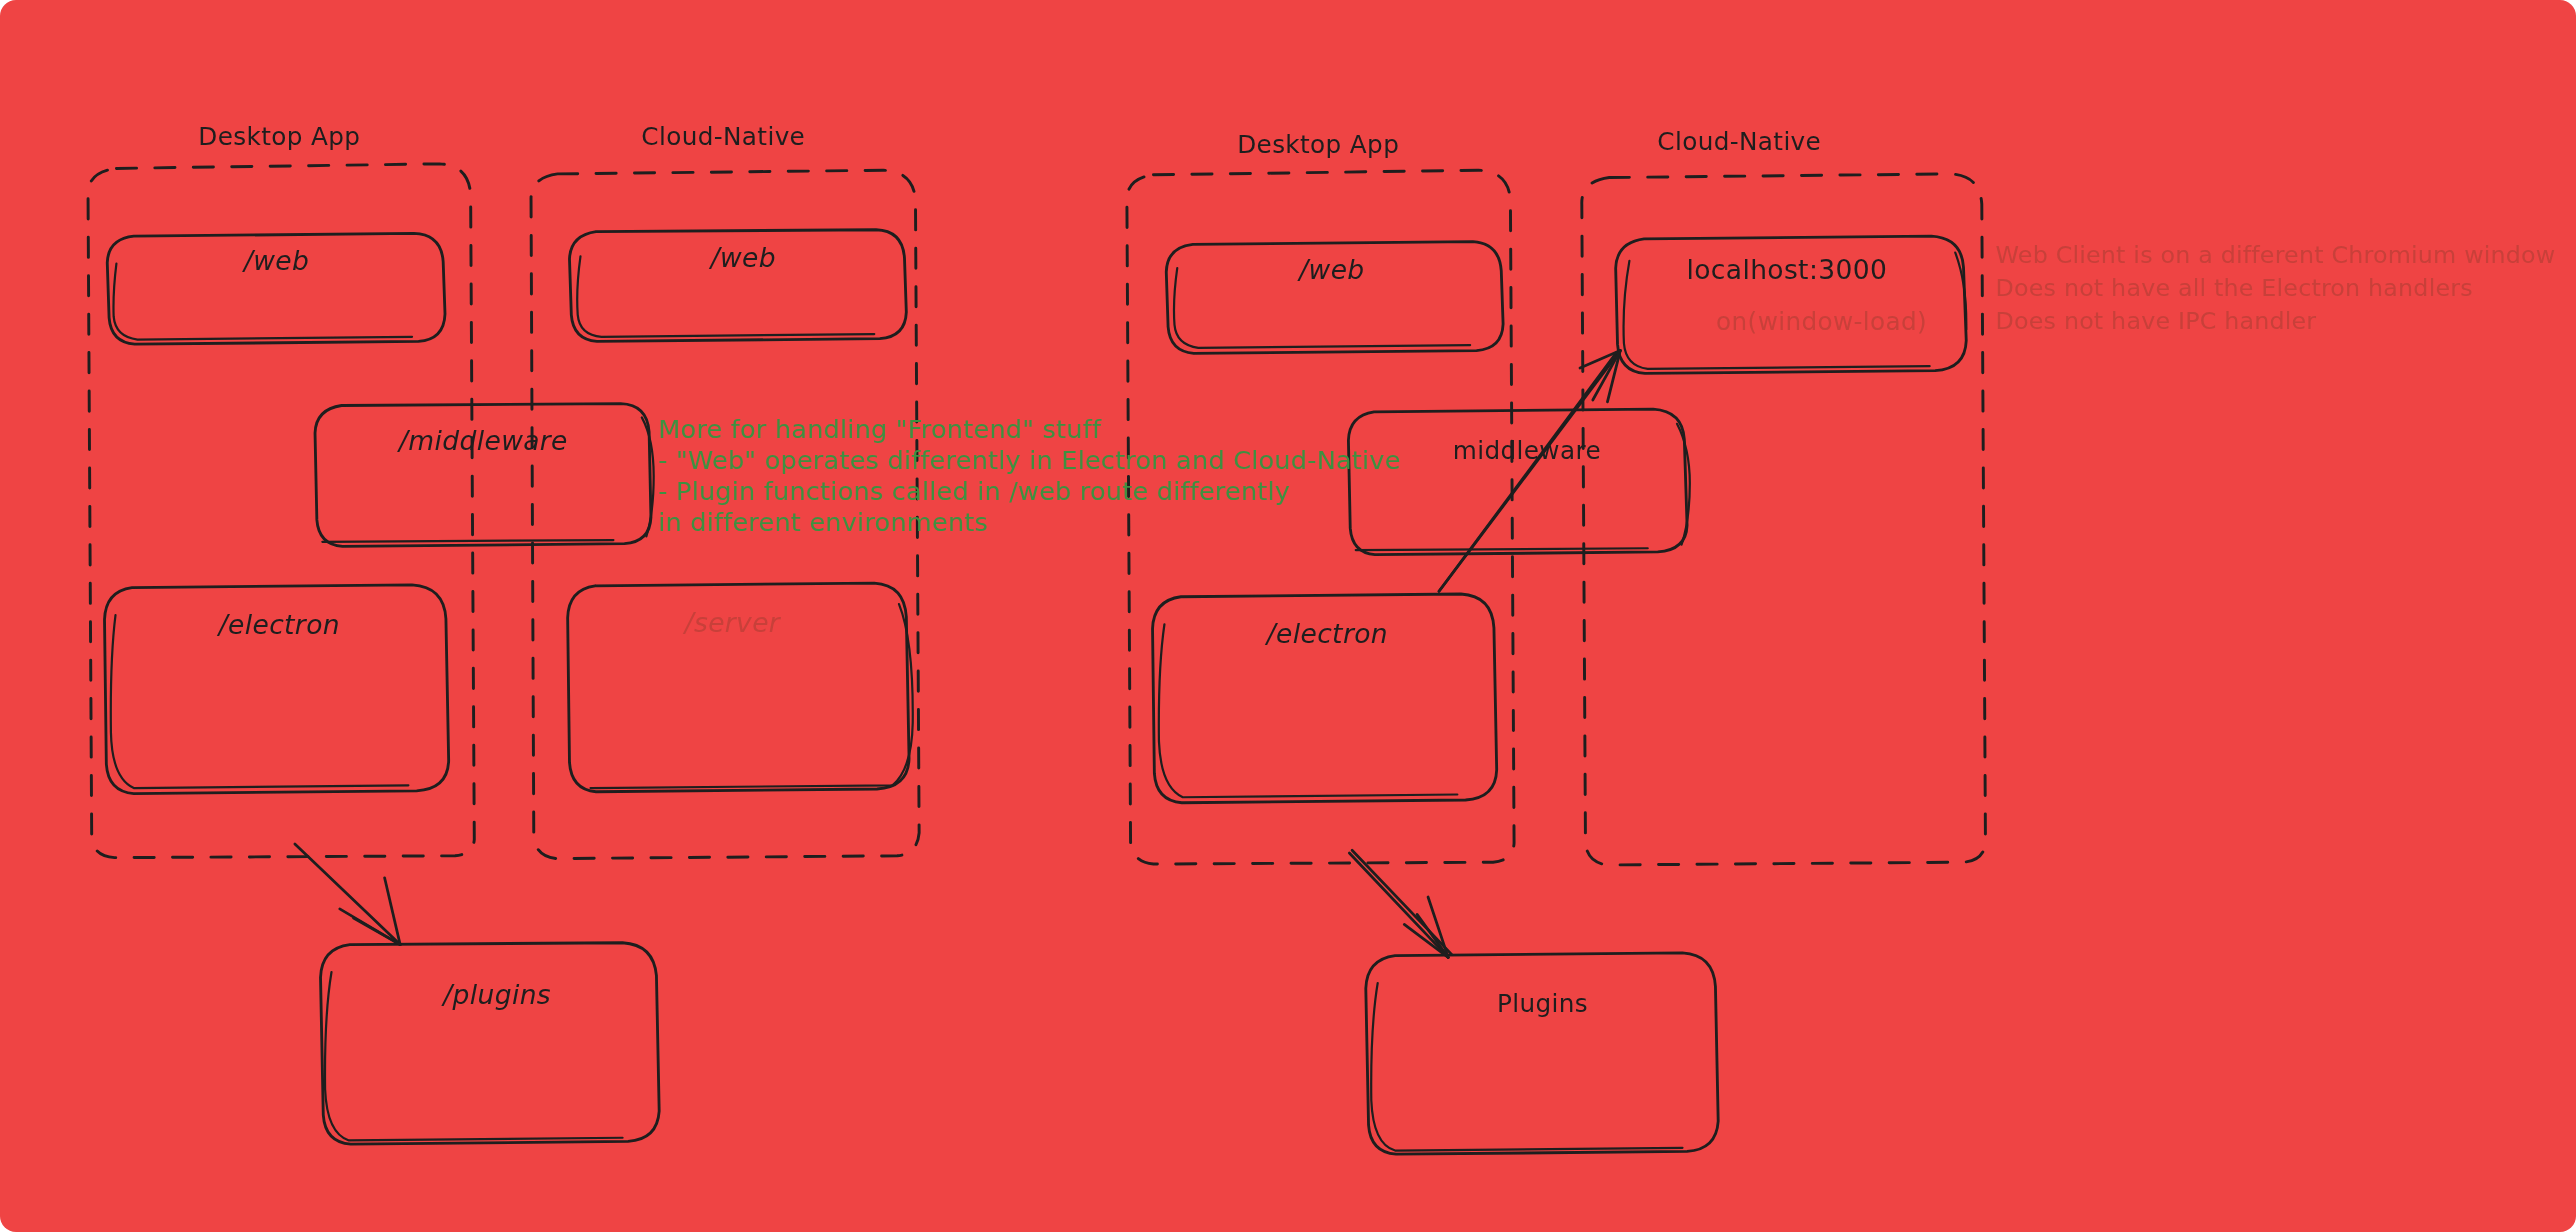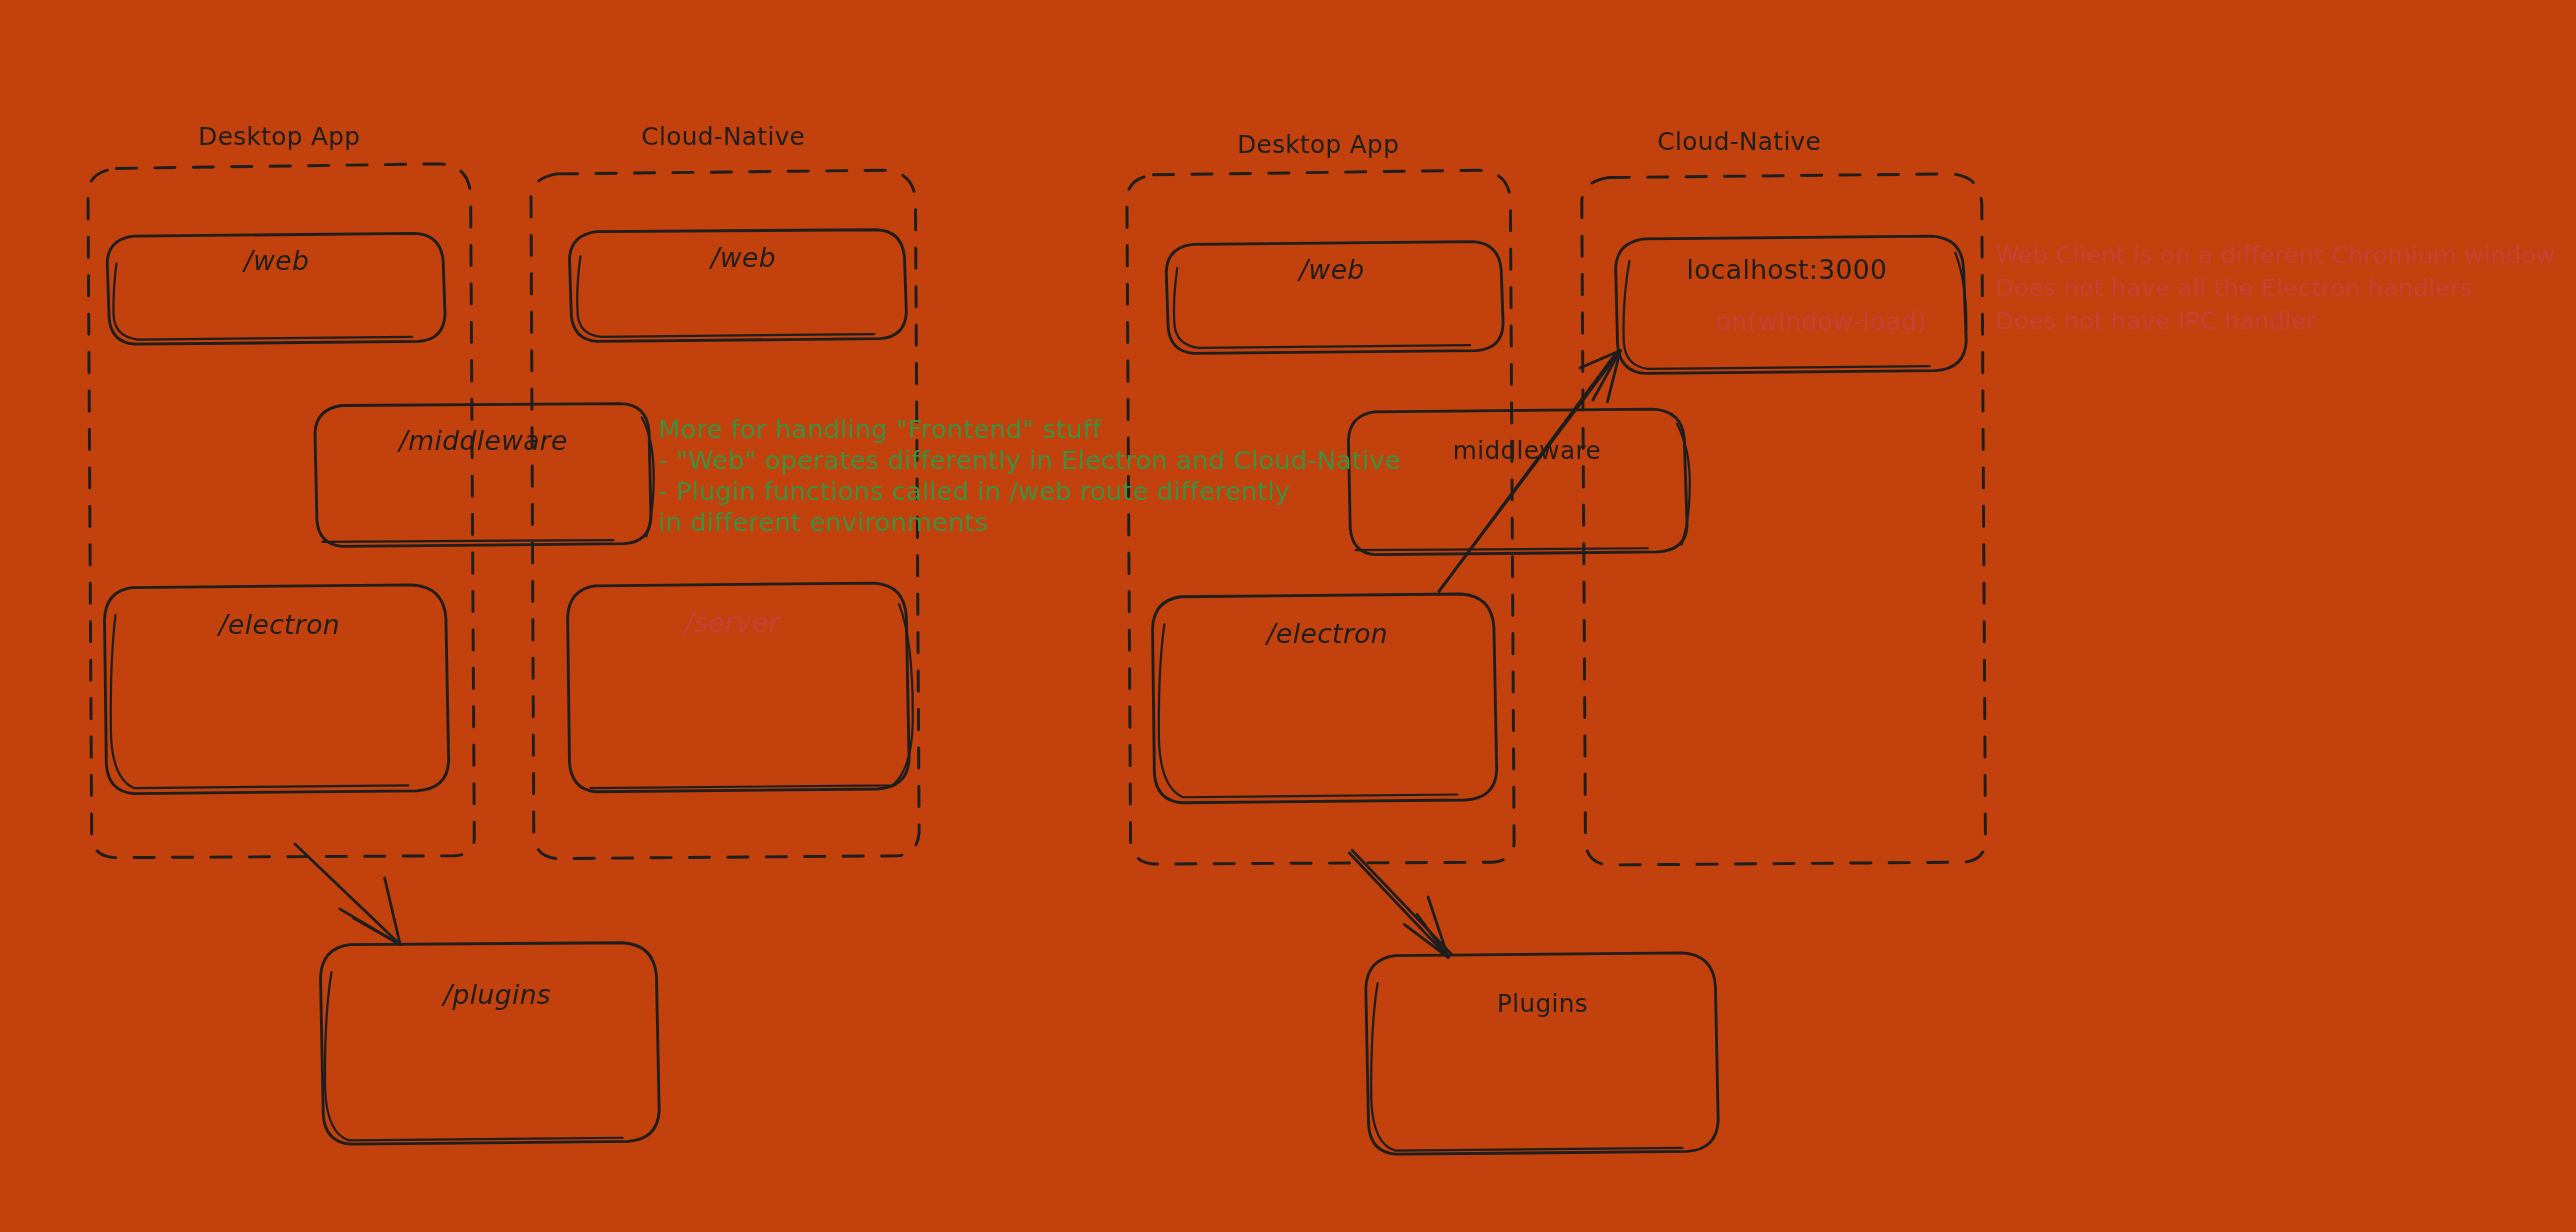--- a/index.html
+++ b/index.html
@@ -10,21 +10,22 @@
   body {
     width: 2576px;
     height: 1232px;
     overflow: hidden;
     font-family: "DejaVu Sans", sans-serif;
   }
   #canvas {
     position: relative;
     width: 2576px;
     height: 1232px;
-    background: #c2410c;
+    background: #ef4444;
+    border-radius: 16px;
   }
   svg.layer {
     position: absolute;
     left: 0;
     top: 0;
     width: 2576px;
     height: 1232px;
   }
   .hand {
     font-family: "DejaVu Sans", sans-serif;

